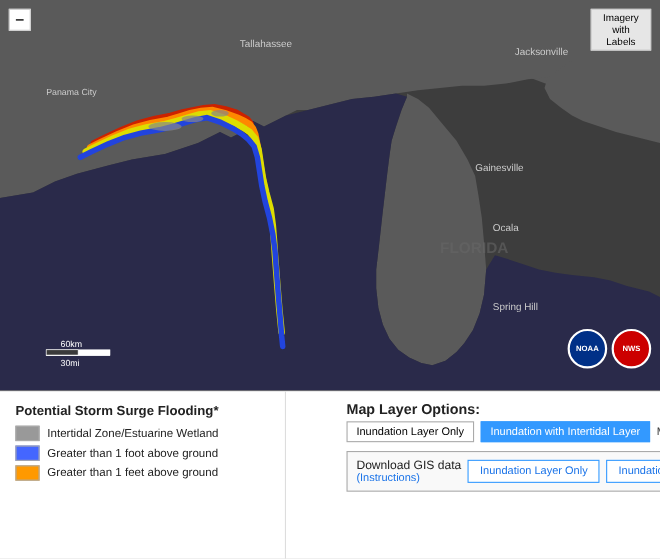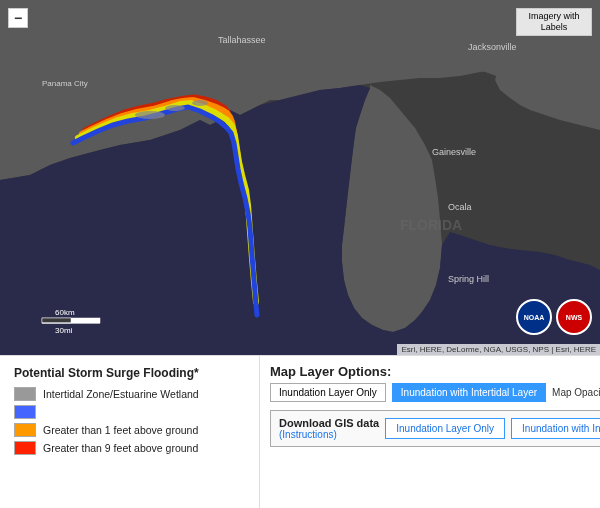--- a/index.html
+++ b/index.html
@@ -38,21 +38,21 @@
     
     #imagery-label {
       position: absolute;
       top: 8px; right: 8px;
       background: rgba(255,255,255,0.85);
       border: 1px solid #ccc;
       padding: 2px 4px;
       font-size: 9px;
       text-align: center;
       z-index: 10;
-      width: 76px;
+      width: 55px;
       line-height: 1.2;
     }
 
     
     #logos {
       position: absolute;
       bottom: 20px; right: 8px;
       z-index: 10;
       display: flex;
       gap: 4px;
@@ -87,20 +87,21 @@
       height: 100%;
     }
 
     
     #bottom-panel {
       width: 600px;
       height: 153px;
       background: #fff;
       display: flex;
       border-top: 1px solid #ddd;
+      gap: 45px;
     }
 
     
     #legend {
       width: 260px;
       padding: 10px 10px 8px 14px;
       border-right: 1px solid #ddd;
       flex-shrink: 0;
     }
     #legend-title {
@@ -173,21 +174,21 @@
     #download-row {
       display: flex;
       align-items: center;
       gap: 6px;
       border: 1px solid #aaa;
       padding: 6px 8px;
       background: #f9f9f9;
     }
     #download-gis {
       font-size: 11px;
-      font-weight: bold;
+      font-weight: normal;
       color: #222;
       white-space: nowrap;
     }
     #download-instructions {
       font-size: 10px;
       color: #1a73e8;
       cursor: pointer;
     }
     .action-btn {
       padding: 4px 10px;
@@ -251,43 +252,39 @@
 
   <div id="logos">
     <div class="logo-circle logo-noaa">
       <span>NOAA</span>
     </div>
     <div class="logo-circle logo-nws">
       <span>NWS</span>
     </div>
   </div>
 
-  <div id="attribution">Esri, HERE, DeLorme, NGA, USGS, NPS | Esri, HERE</div>
 </div>
 
 <div id="bottom-panel">
 
   <div id="legend">
     <div id="legend-title">Potential Storm Surge Flooding*</div>
     <div id="legend-items">
 
     <div class="legend-item">
           <div class="legend-swatch" style="background: rgb(153, 153, 153);"></div>
           <span class="legend-label">Intertidal Zone/Estuarine Wetland</span>
         </div>
         <div class="legend-item">
           <div class="legend-swatch" style="background: rgb(68, 102, 255);"></div>
+          <span class="legend-label">Greater than 1 foot above ground</span>
         </div>
         <div class="legend-item">
           <div class="legend-swatch" style="background: rgb(255, 153, 0);"></div>
           <span class="legend-label">Greater than 1 feet above ground</span>
-        </div>
-        <div class="legend-item">
-          <div class="legend-swatch" style="background: rgb(255, 34, 0);"></div>
-          <span class="legend-label">Greater than 9 feet above ground</span>
         </div>
       </div>
   </div>
 
   <div id="right-panel">
 
     <div>
       <div id="layer-options-header">Map Layer Options:</div>
       <div id="layer-options-row">
         <button class="layer-btn">Inundation Layer Only</button>

